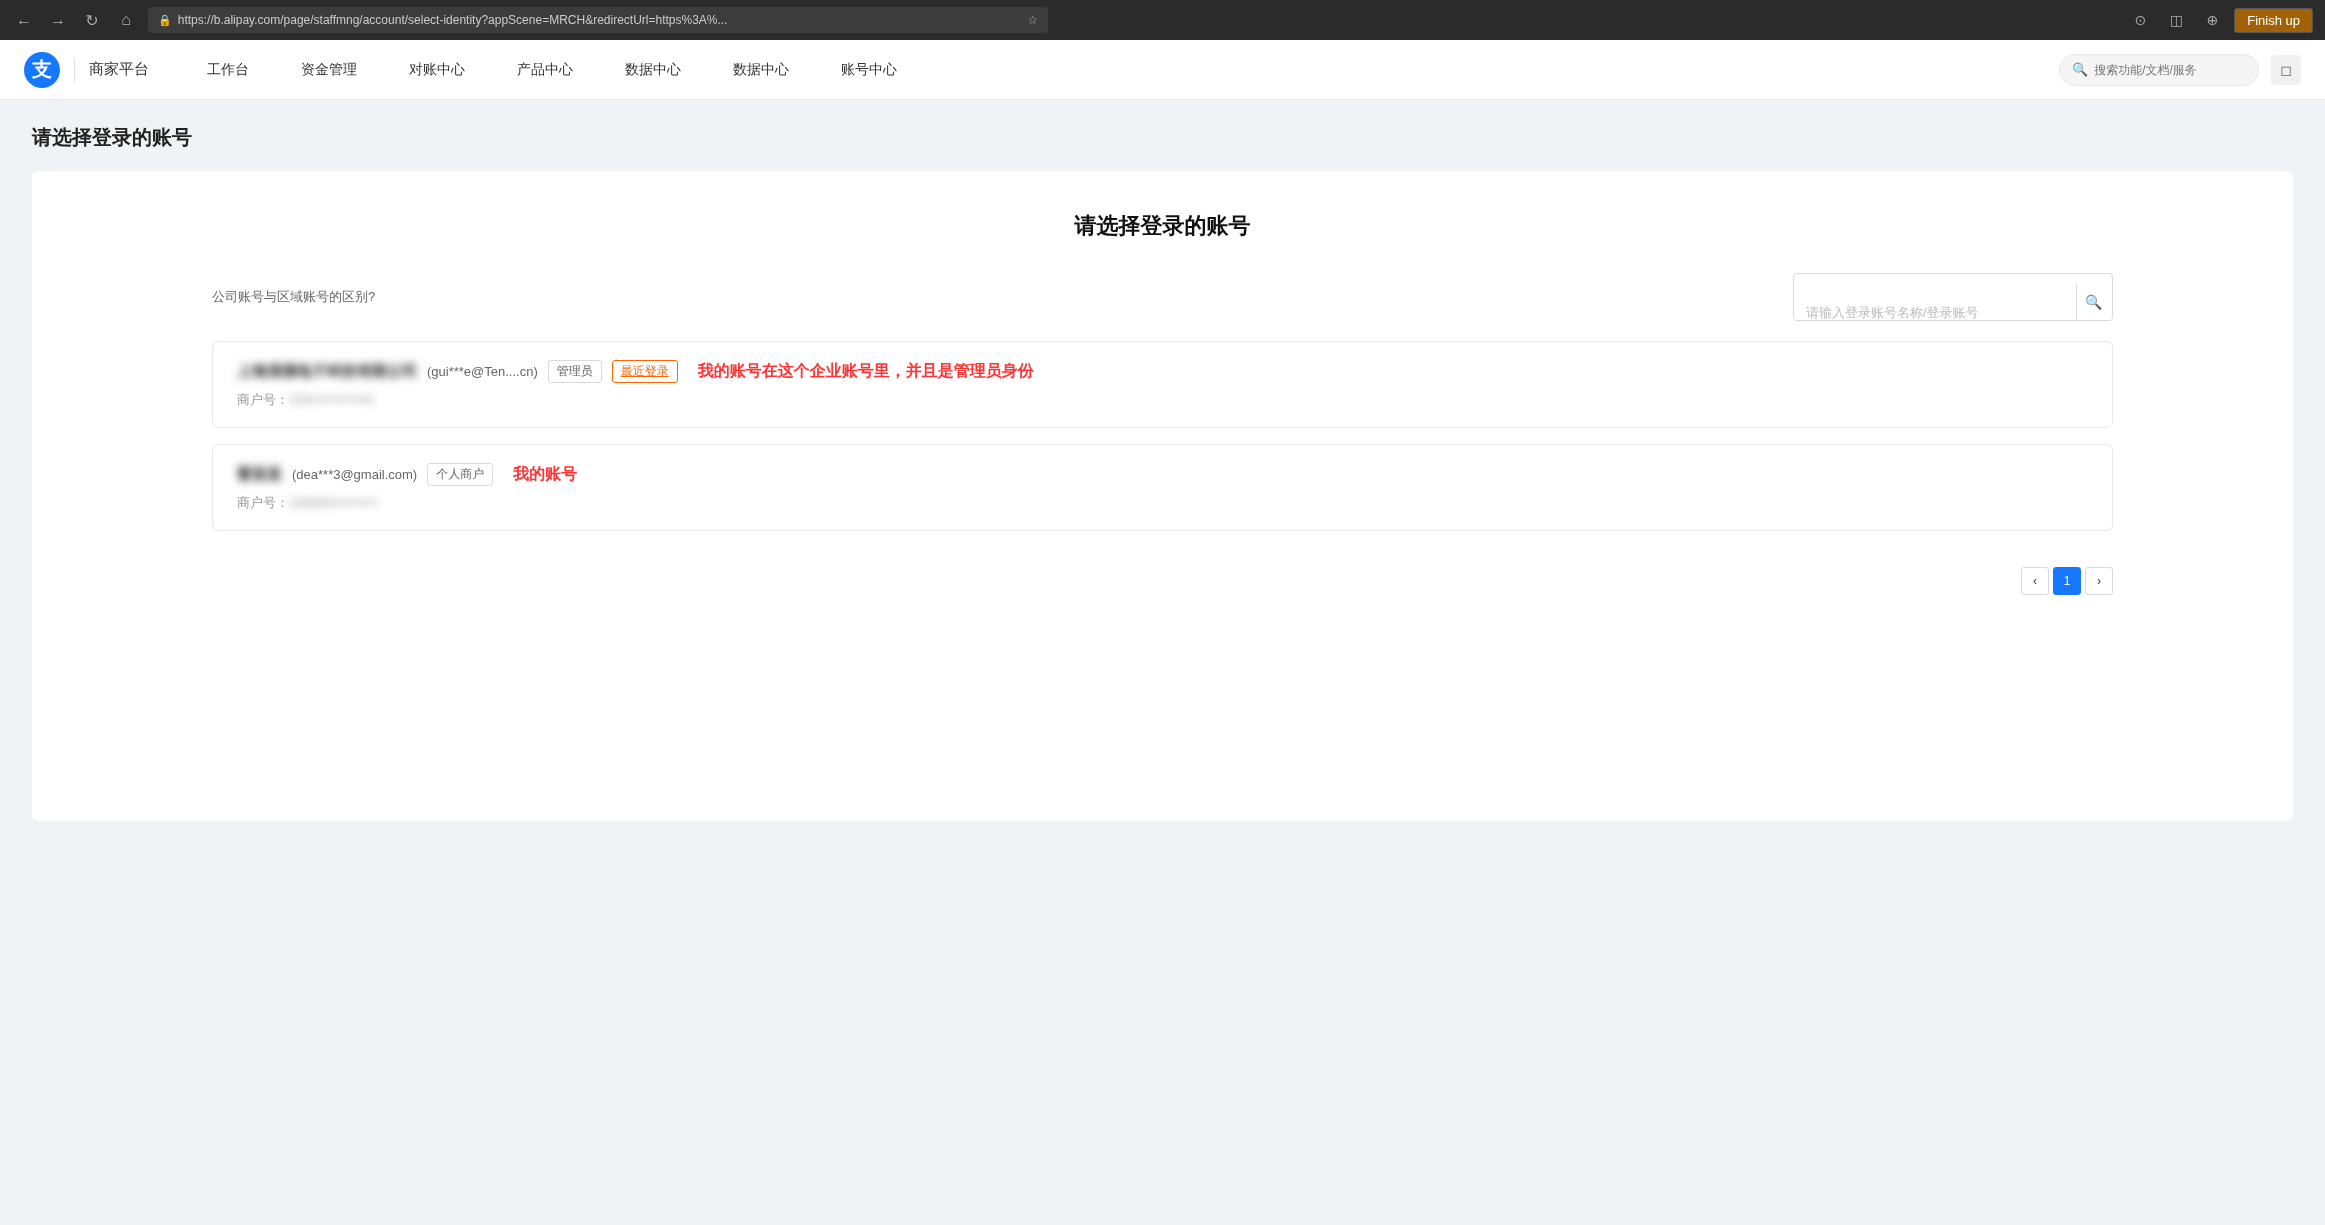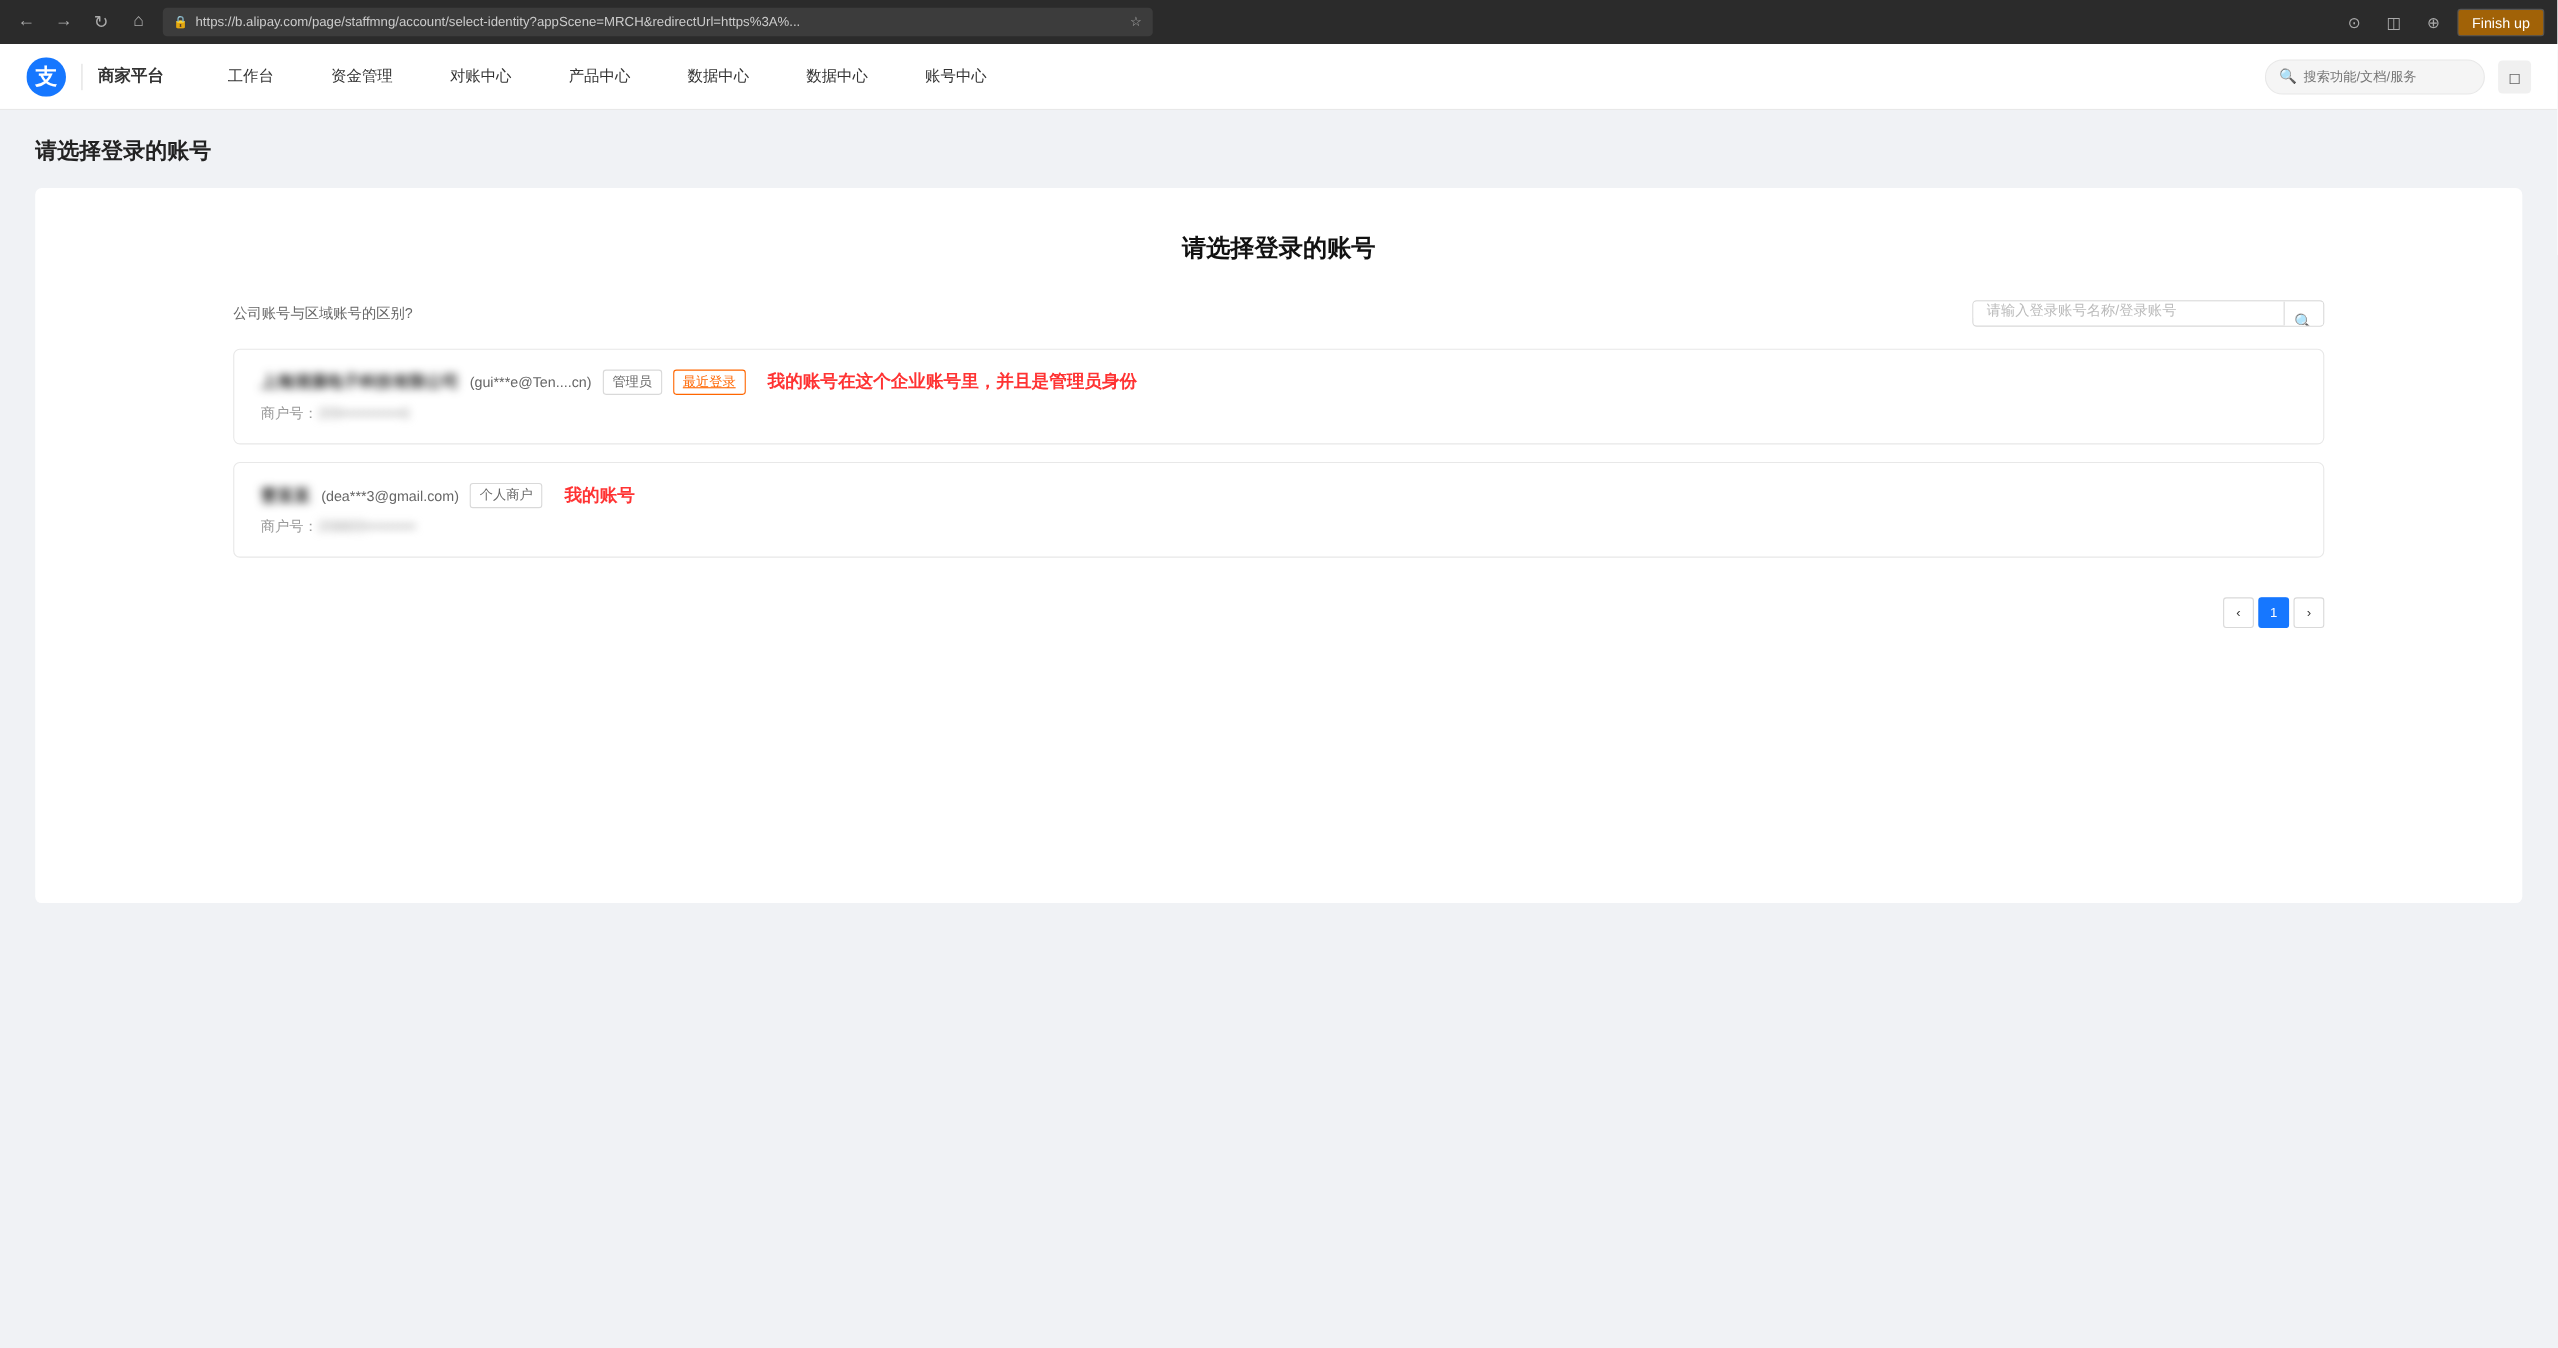--- a/index.html
+++ b/index.html
@@ -87,21 +87,21 @@
     }
     .logo-divider {
       width: 1px;
       height: 24px;
       background: #ddd;
       margin: 0 6px;
     }
     .merchant-title {
       font-size: 15px;
       color: #333;
-      font-weight: 700;
+      font-weight: 400;
     }
     .nav-items {
       display: flex;
       align-items: center;
       gap: 16px;
       flex: 1;
     }
     .nav-item {
       padding: 0 18px;
       height: 60px;
@@ -182,24 +182,24 @@
       padding: 0 180px;
       margin-bottom: 20px;
     }
     .help-link {
       font-size: 13px;
       color: #666;
       cursor: pointer;
     }
     .search-account {
       display: flex;
-      align-items: flex-start;
+      align-items: flex-end;
       border: 1px solid #d9d9d9;
       border-radius: 4px;
-      height: 24px;
+      height: 48px;
       overflow: hidden;
       width: 320px;
     }
     .search-account input {
       flex: 1;
       border: none;
       outline: none;
       padding: 0 12px;
       font-size: 13px;
       color: #333;

